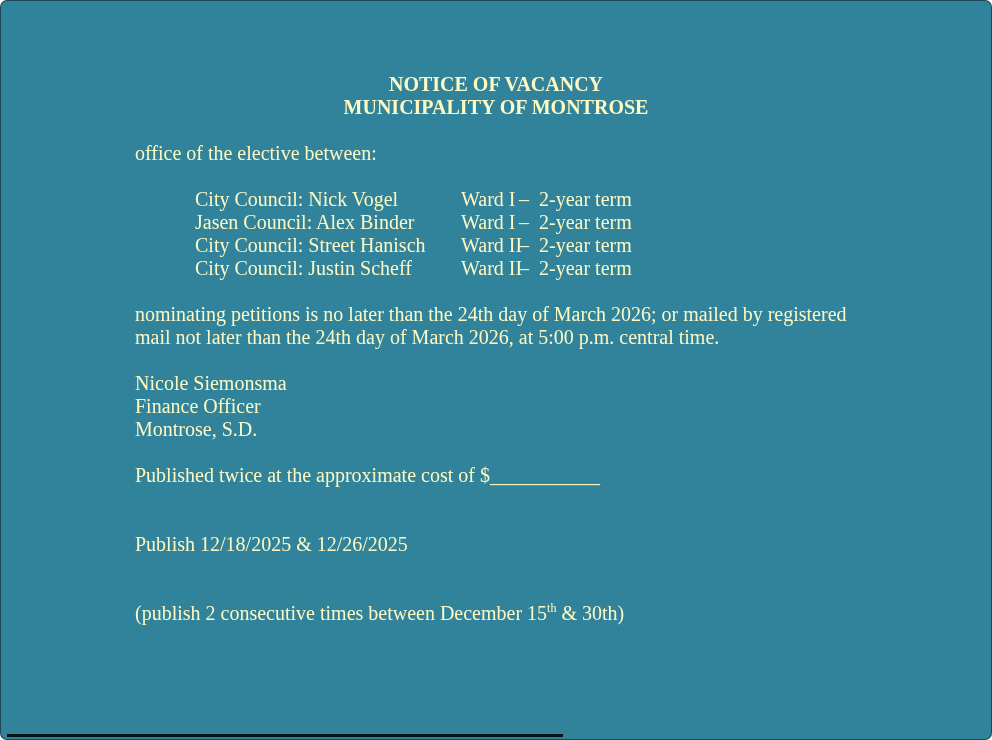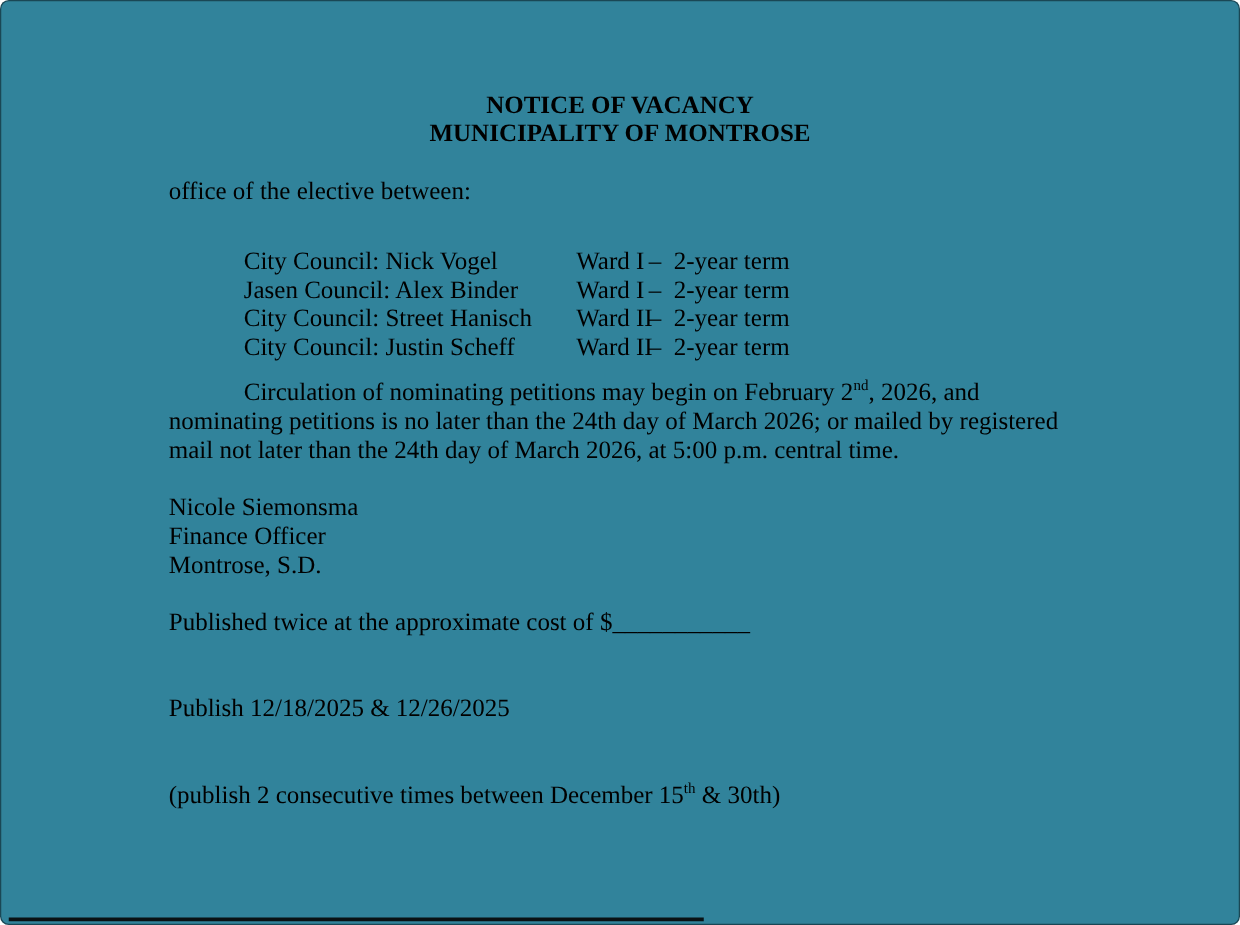--- a/index.html
+++ b/index.html
@@ -14,29 +14,29 @@
   .scan-edge {
     position:absolute; left:6px; bottom:2px;
     width:556px; height:3px;
     background:#050505; opacity:.9;
   }
   .content {
     position:absolute; top:0; left:0; right:0;
     padding:72px 134px 0 134px;
     font-family:"Liberation Serif","DejaVu Serif",serif;
     font-size:20px; line-height:23px;
-    color:#000000;
+    color:#fef9c3;
   }
   .line { height:23px; white-space:nowrap; }
   .title-line { height:23px; text-align:center; font-weight:bold; white-space:nowrap; }
   .sp1 { height:23px; }
   .sp2 { height:46px; }
   .indent { padding-left:60px; }
   .vac-row { height:23px; padding-left:60px; white-space:nowrap; }
-  .col-office { display:inline-block; width:266px;margin-top:10px; }
+  .col-office { display:inline-block; width:266px; }
   .col-ward   { display:inline-block; width:58px; }
   .col-dash   { display:inline-block; width:20px; }
   sup { font-size:0.6em; line-height:0; vertical-align:super; }
 </style>
 </head>
 <body>
 
 <div class="stage">
   <div class="doc">
     <div class="content">
@@ -58,21 +58,20 @@
       </div>
       <div class="vac-row">
         <span class="col-office">City Council: Street Hanisch</span><span class="col-ward">Ward II</span><span class="col-dash">–</span><span class="col-term">2-year term</span>
       </div>
       <div class="vac-row">
         <span class="col-office">City Council: Justin Scheff</span><span class="col-ward">Ward II</span><span class="col-dash">–</span><span class="col-term">2-year term</span>
       </div>
 
       <div class="sp1"></div>
 
-      <div class="line indent">Circulation of nominating petitions may begin on February 2<sup>nd</sup>, 2026, and</div>
       <div class="line">nominating petitions is no later than the 24th day of March 2026; or mailed by registered</div>
       <div class="line">mail not later than the 24th day of March 2026, at 5:00 p.m. central time.</div>
 
       <div class="sp1"></div>
 
       <div class="line">Nicole Siemonsma</div>
       <div class="line">Finance Officer</div>
       <div class="line">Montrose, S.D.</div>
 
       <div class="sp1"></div>

